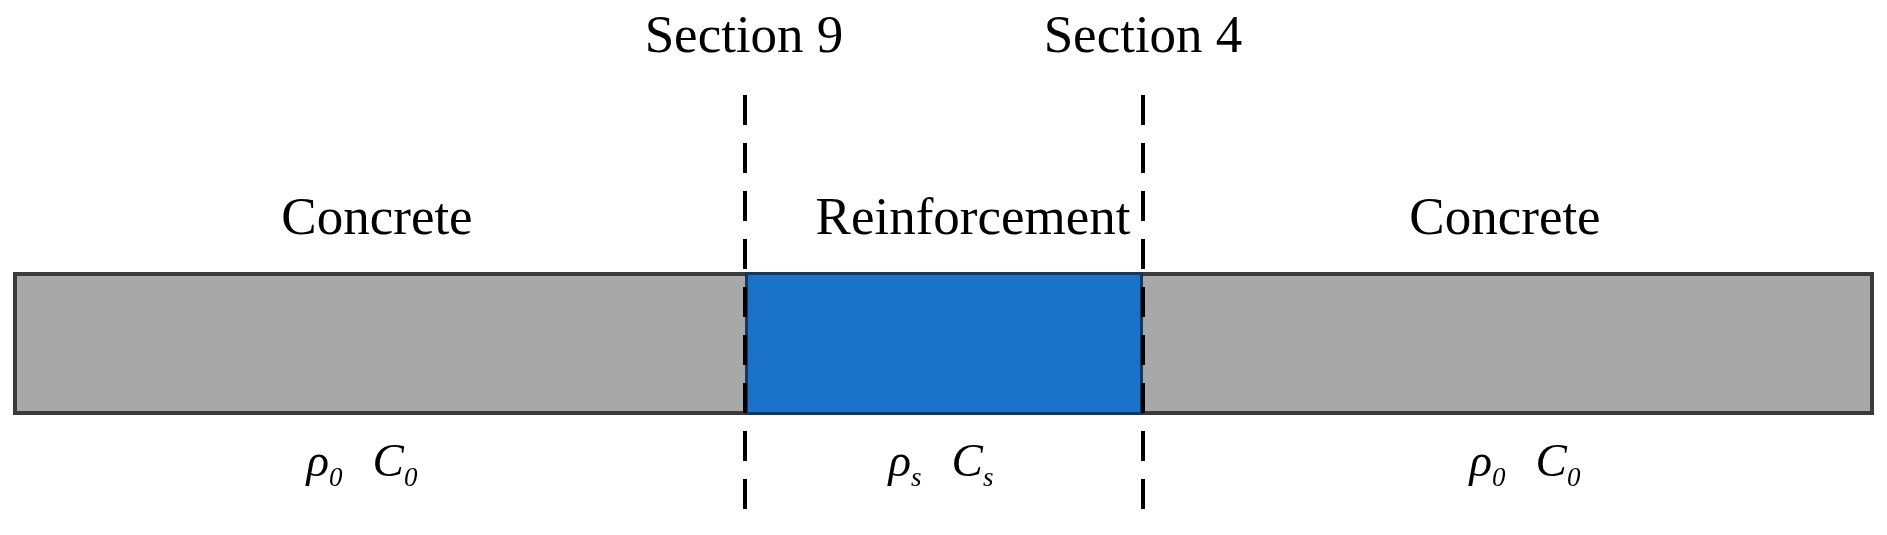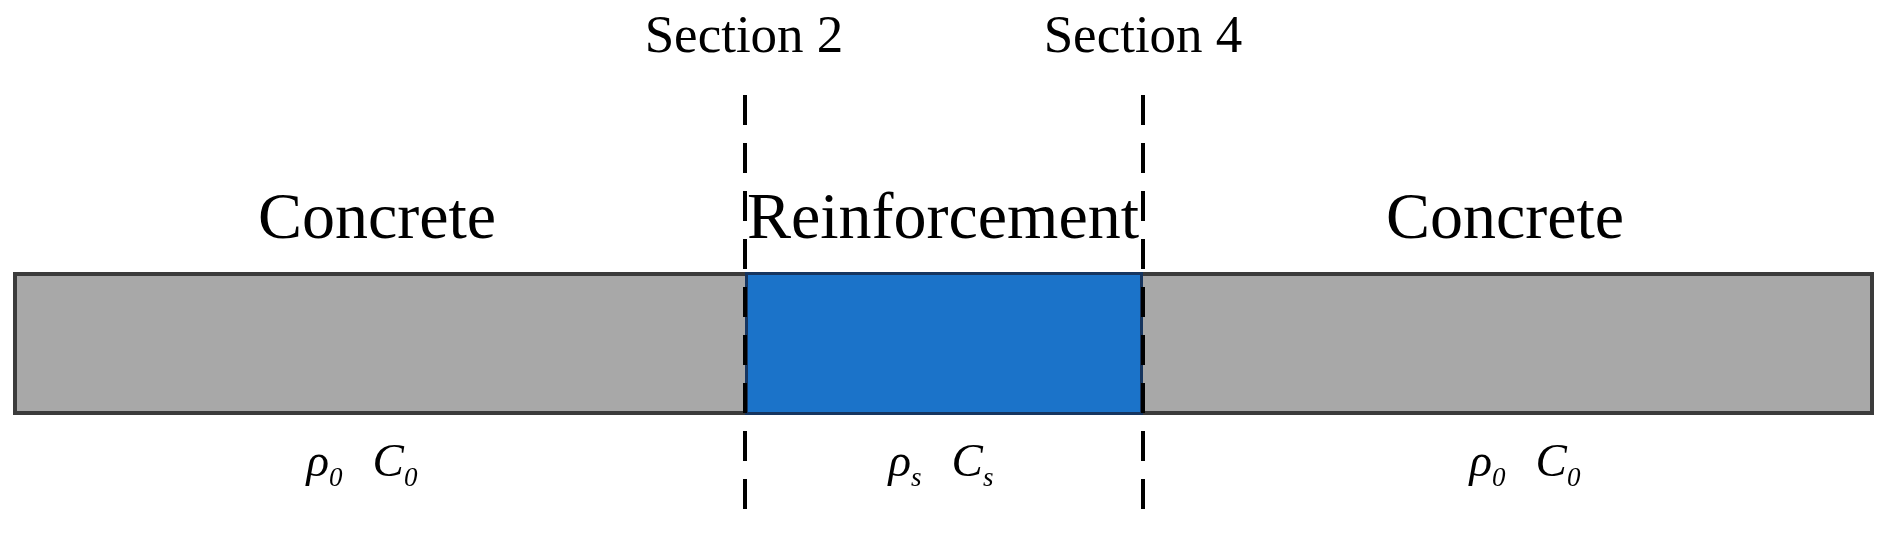--- a/index.html
+++ b/index.html
@@ -26,26 +26,26 @@
     line-height: 64px;
     white-space: nowrap;
   }
   .section-label.s1 { left: 744px; }
   .section-label.s2 { left: 1143px; }
 
   .material-label {
     position: absolute;
     top: 184px;
     transform: translateX(-50%);
-    font-size: 66px;
+    font-size: 53px;
     line-height: 64px;
     white-space: nowrap;
   }
   .material-label.m1 { left: 377px; }
-  .material-label.m2 { left: 943px; }
+  .material-label.m2 { left: 973px; }
   .material-label.m3 { left: 1505px; }
 
   .prop-label {
     position: absolute;
     top: 430px;
     transform: translateX(-50%);
     font-size: 47px;
     line-height: 60px;
     font-style: italic;
     white-space: nowrap;
@@ -98,21 +98,21 @@
     z-index: 3;
   }
   .dash-line.d1 { left: 745px; }
   .dash-line.d2 { left: 1143px; }
 </style>
 </head>
 <body>
 
 <div class="canvas">
 
-  <div class="section-label s1">Section 2</div>
+  <div class="section-label s1">Section 9</div>
   <div class="section-label s2">Section 4</div>
 
   <div class="material-label m1">Concrete</div>
   <div class="material-label m2">Reinforcement</div>
   <div class="material-label m3">Concrete</div>
 
   <div class="bar" style="background-color: rgb(168, 168, 168); border-color: rgb(59, 59, 59);"></div>
 
   <div class="reinforcement" style="background-color: rgb(27, 115, 201); border-color: rgb(22, 53, 95);"></div>
 

